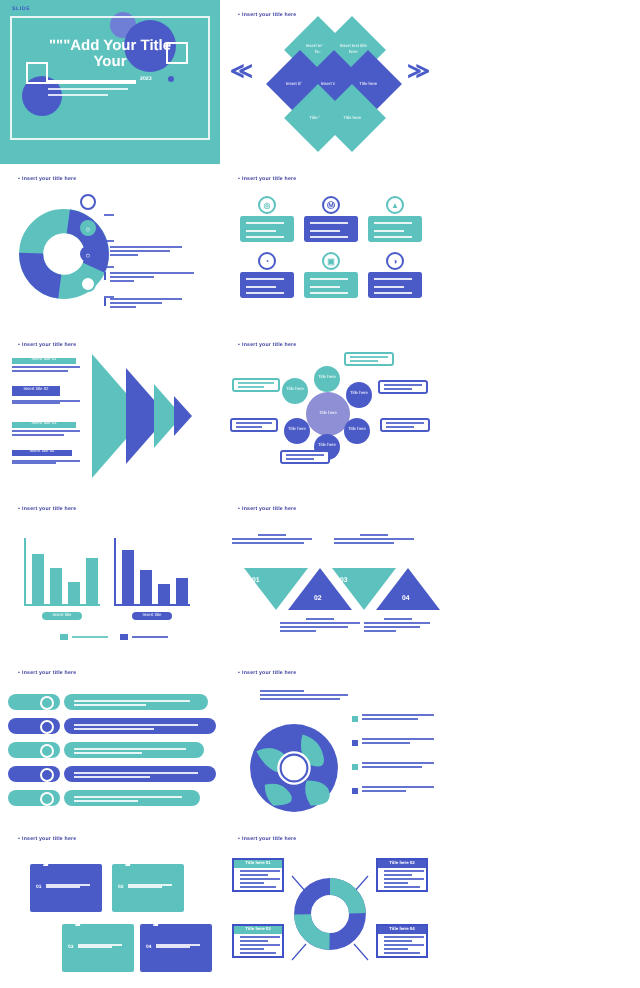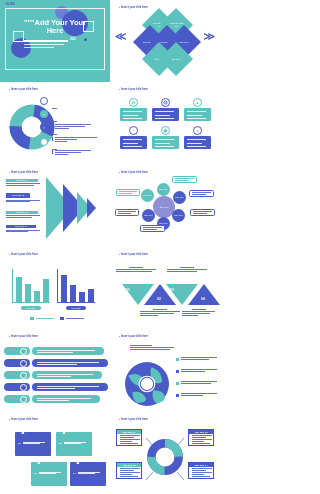--- a/index.html
+++ b/index.html
@@ -102,21 +102,21 @@
 
   <div class="slide s1">
     <div class="tiny">SLIDE</div>
     <div class="c3"></div>
     <div class="c1"></div>
     <div class="c2"></div>
     <div class="c4"></div>
     <div class="frame"></div>
     <div class="sq1"></div>
     <div class="sq2"></div>
-    <div class="ttl"><span>"""</span><span>Add Your Your Here</span></div>
+    <div class="ttl"><span>"""</span><span>Add Your Title Your</span></div>
     <div class="bar"></div>
     <div class="l1"></div>
     <div class="l2"></div>
     <div class="sub">2023</div>
   </div>
 
   <div class="slide">
     <div class="hdr">Insert your title here</div>
     <div class="chev" style="left:5px;top:31px;">≪</div>
     <div class="chev" style="right:5px;top:31px;">≫</div>

